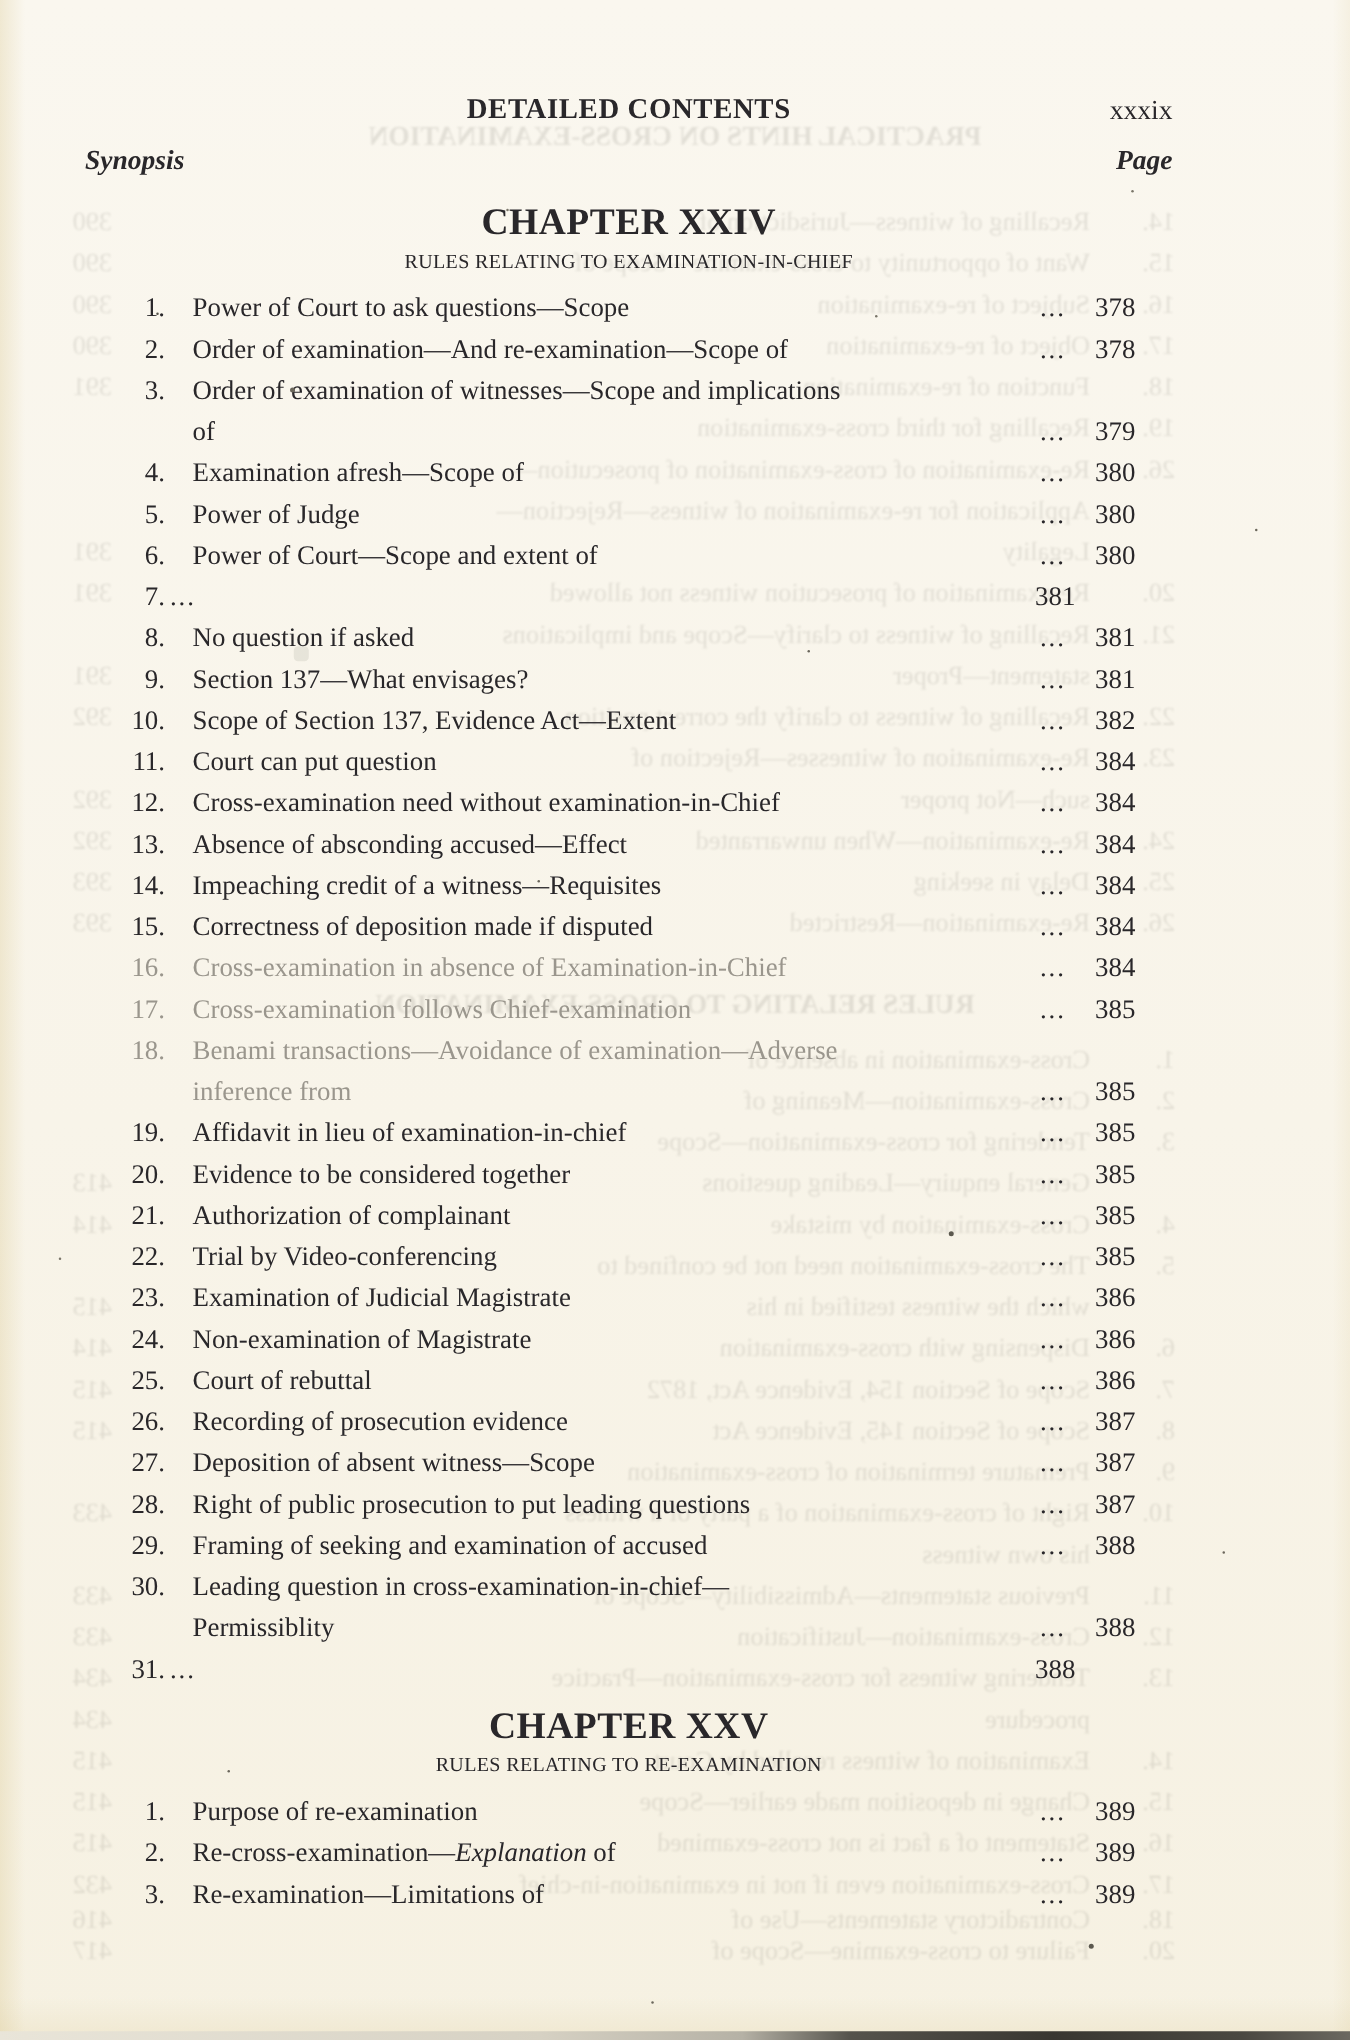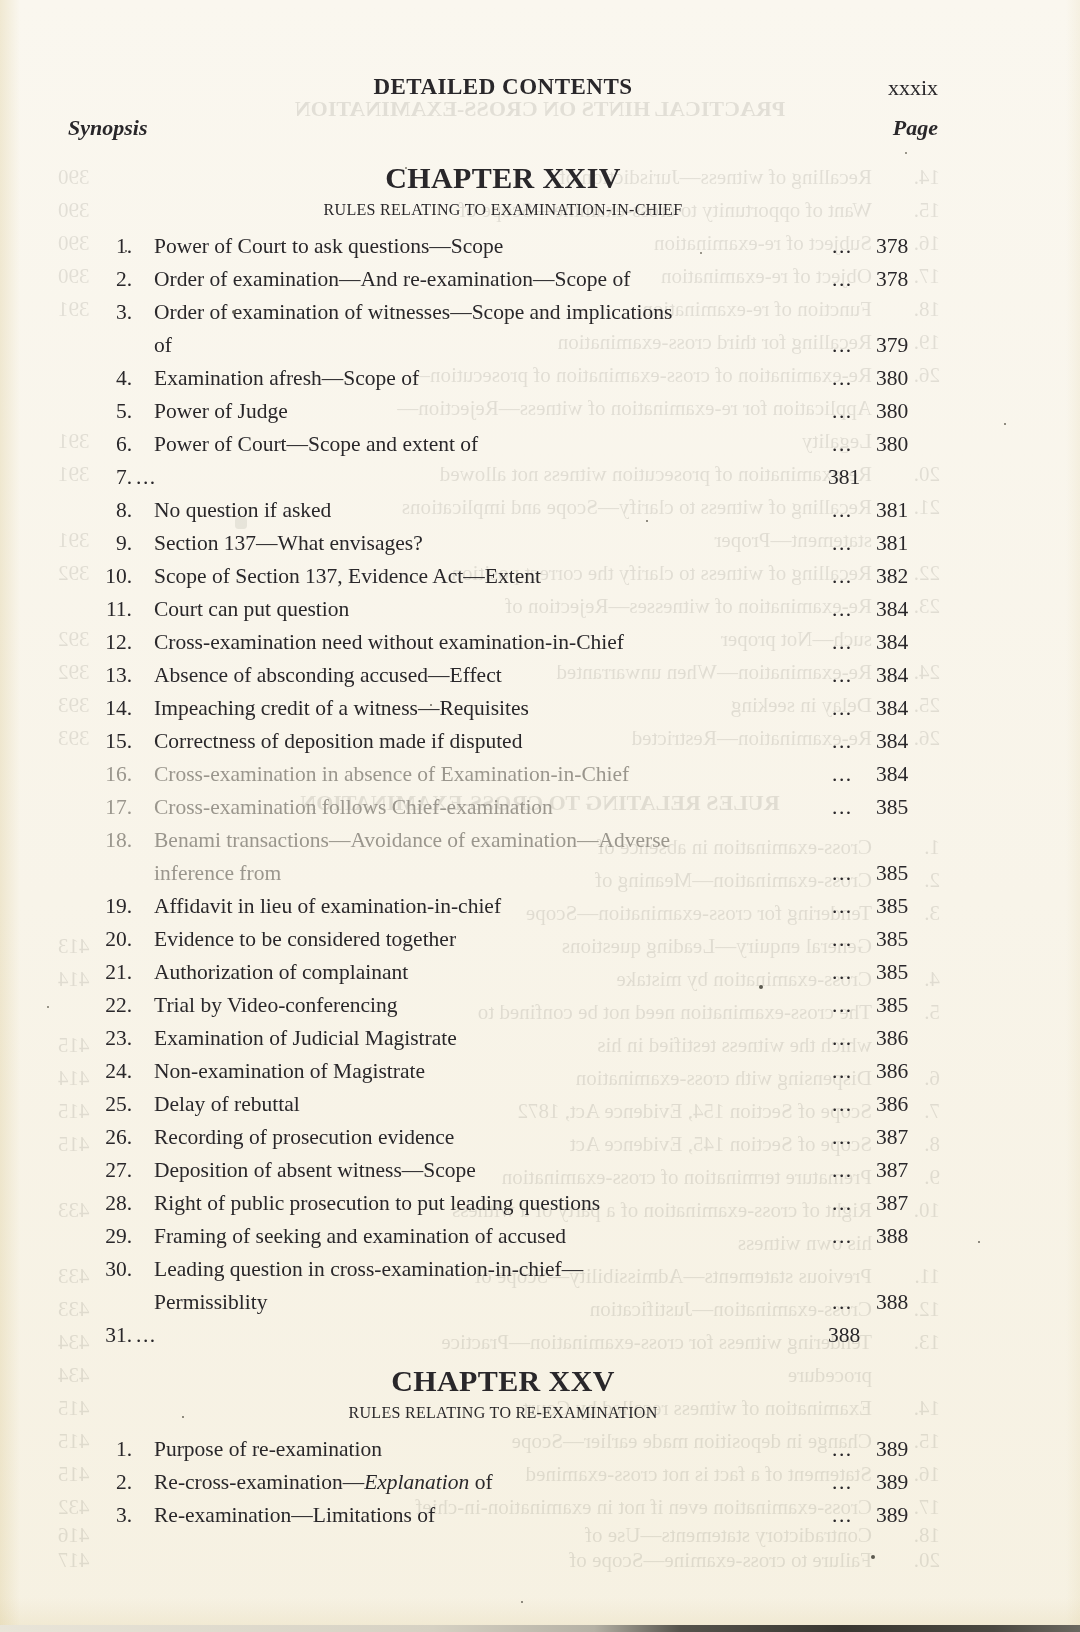--- a/index.html
+++ b/index.html
@@ -494,21 +494,21 @@
 
   <div class="entry">
     <span class="num">24.</span>
     <span class="txt">Non-examination of Magistrate</span>
     <span class="dots">...</span>
     <span class="pg">386</span>
   </div>
 
   <div class="entry">
     <span class="num">25.</span>
-    <span class="txt">Delay of rebuttal</span>
+    <span class="txt">Court of rebuttal</span>
     <span class="dots">...</span>
     <span class="pg">386</span>
   </div>
 
   <div class="entry">
     <span class="num">26.</span>
     <span class="txt">Recording of prosecution evidence</span>
     <span class="dots">...</span>
     <span class="pg">387</span>
   </div>

